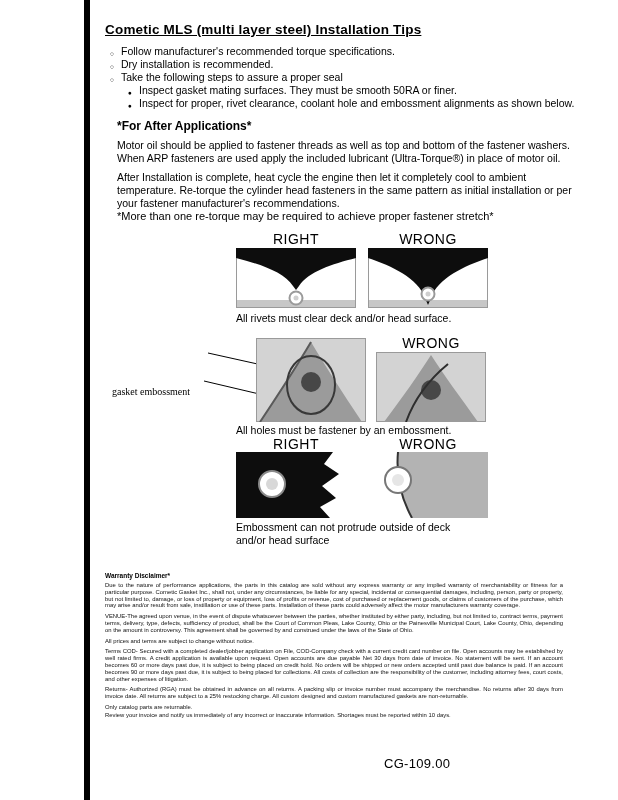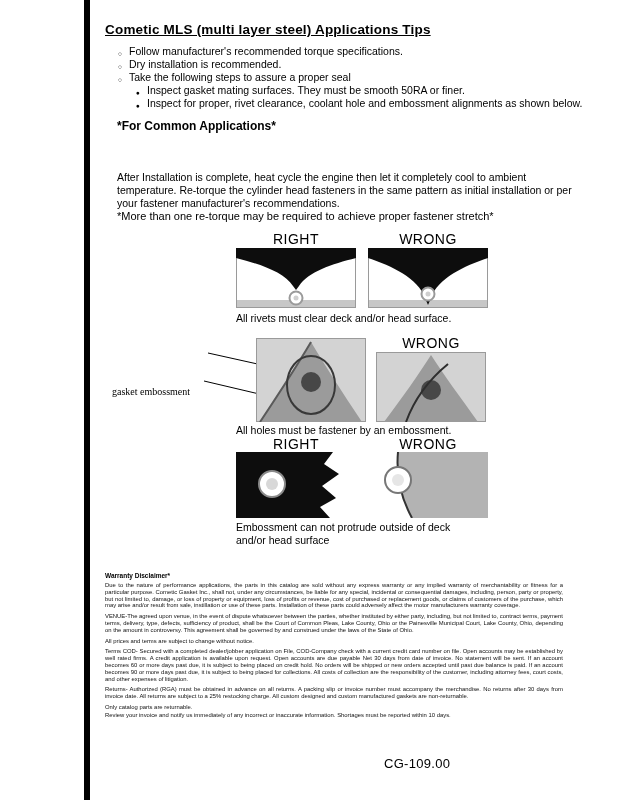--- a/index.html
+++ b/index.html
@@ -4,21 +4,21 @@
 <style>
   html,body{margin:0;padding:0;background:#e9e9e9;}
   .page{
     position:relative;width:618px;height:800px;background:#ffffff;
     font-family:"Liberation Sans", sans-serif;color:#000;overflow:hidden;
     margin:0 auto;
   }
   .abs{position:absolute;}
   .leftbar{left:84px;top:0;width:6px;height:800px;background:#000;}
   .title{left:105px;top:22px;font-size:13.5px;font-weight:bold;text-decoration:underline;letter-spacing:0.2px;}
-  .bullets{left:118px;top:45px;font-size:10.5px;line-height:13px;width:470px;}
+  .bullets{left:110px;top:45px;font-size:10.5px;line-height:13px;width:470px;}
   .bullet{position:relative;padding-left:11px;}
   .bullet::before{content:"○";position:absolute;left:0;top:2px;font-size:6.5px;}
   .subwrap{margin-left:18px;}
   .subbullet{position:relative;padding-left:11px;}
   .subbullet::before{content:"●";position:absolute;left:0;top:2px;font-size:6.5px;}
   .diesel-heading{left:117px;top:119px;font-size:12px;font-weight:bold;}
   .body-par{font-size:10.5px;line-height:13px;width:462px;}
   .p1{left:117px;top:139px;}
   .p2{left:117px;top:171px;}
   .note{left:117px;top:210px;font-size:11px;}
@@ -35,33 +35,34 @@
   .disclaimer p.tight{margin:0 0 1px 0;}
   .footer-code{left:384px;top:756px;font-size:13px;letter-spacing:0.3px;}
 </style>
 </head>
 <body>
 
 <div class="page">
 
   <div class="abs leftbar"></div>
 
-  <div class="abs title">Cometic MLS (multi layer steel) Applications Tips</div>
+  <div class="abs title">Cometic MLS (multi layer steel) Installation Tips</div>
 
   <div class="abs bullets">
     <div class="bullet">Follow manufacturer's recommended torque specifications.</div>
     <div class="bullet">Dry installation is recommended.</div>
     <div class="bullet">Take the following steps to assure a proper seal</div>
     <div class="subwrap">
       <div class="subbullet">Inspect gasket mating surfaces.  They must be smooth 50RA or finer.</div>
       <div class="subbullet">Inspect for proper, rivet clearance, coolant hole and embossment alignments as shown below.</div>
     </div>
   </div>
 
-  <div class="abs diesel-heading">*For Common Applications*</div>
+  <div class="abs diesel-heading">*For After Applications*</div>
+  <div class="abs body-par p1">Motor oil should be applied to fastener threads as well as top and bottom of the fastener washers. When ARP fasteners are used apply the included lubricant (Ultra-Torque®) in place of motor oil.</div>
   <div class="abs body-par p2">After Installation is complete, heat cycle the engine then let it completely cool to ambient temperature. Re-torque the cylinder head fasteners in the same pattern as initial installation or per your fastener manufacturer's recommendations.</div>
   <div class="abs note">*More than one re-torque may be required to achieve proper fastener stretch*</div>
 
   <div class="abs fig-label" style="left:236px;top:231px;">RIGHT</div>
   <div class="abs fig-label" style="left:368px;top:231px;">WRONG</div>
 
   <svg class="abs panel" style="left:236px;top:248px;" width="120" height="60" viewBox="0 0 120 60">
     <rect x="0.5" y="0.5" width="119" height="59" fill="#ffffff" stroke="#9a9a9a"></rect>
     <rect x="1" y="52" width="118" height="7" fill="#c7c7c7"></rect>
     <path d="M0,0 H120 V10 C96,16 72,24 63,38 L60,42 L57,38 C48,24 24,16 0,10 Z" fill="#0d0d0d"></path>

